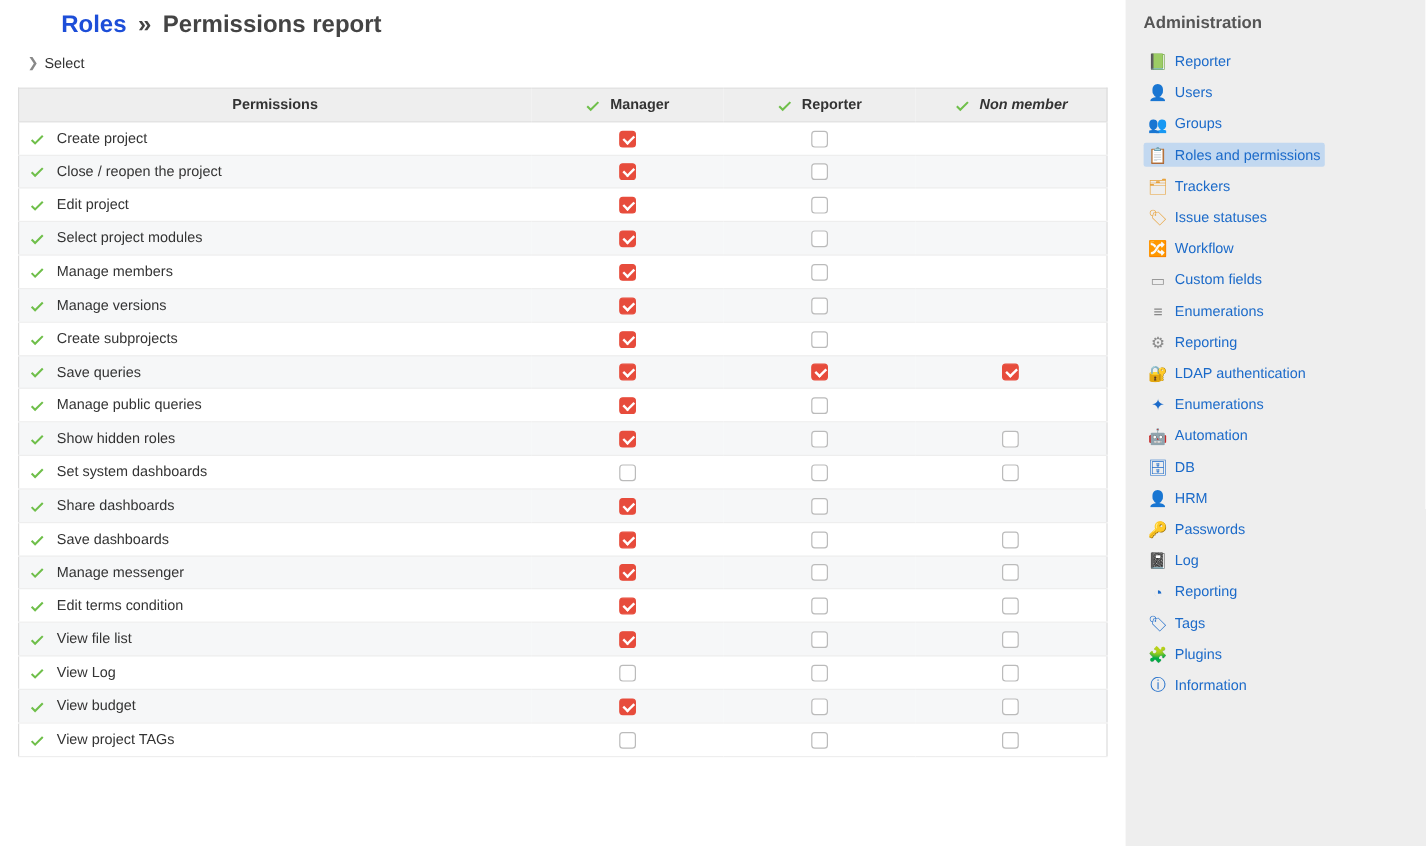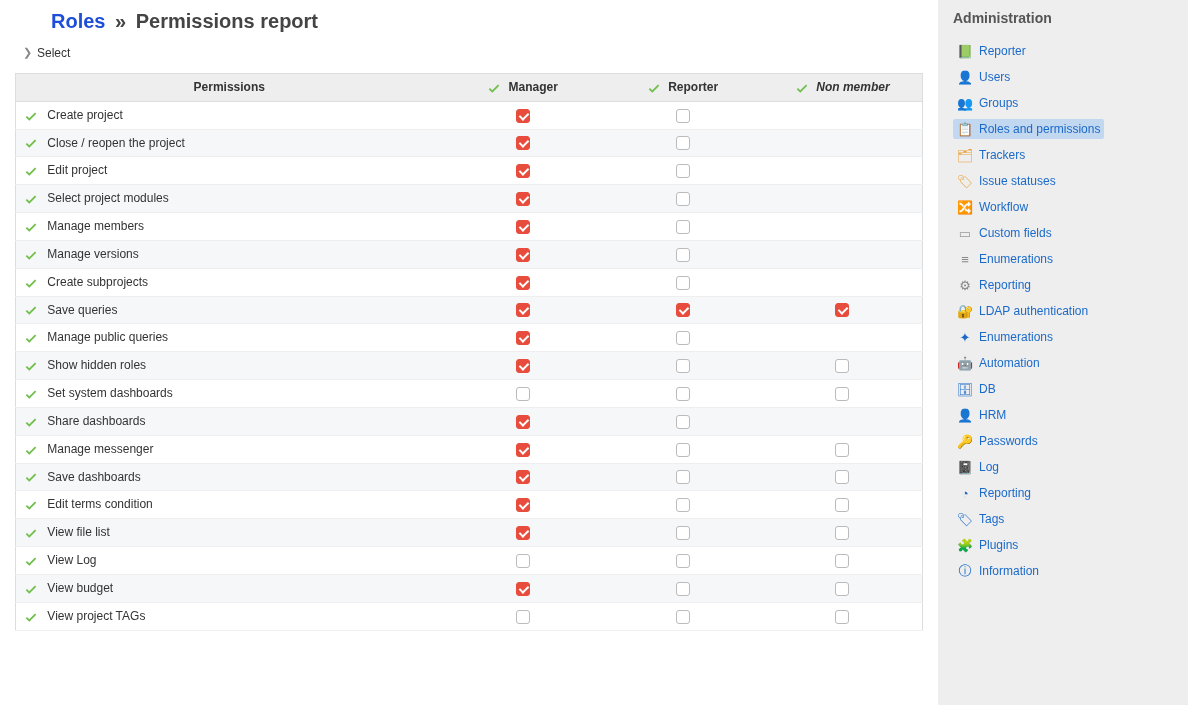--- a/index.html
+++ b/index.html
@@ -164,29 +164,29 @@
             <td class="name"><span class="tick"><svg viewBox="0 0 16 16">
                   <path fill="#6fbf4a" d="M6 10.6L3.4 8 2 9.4 6 13.4 14 5.4 12.6 4z"></path>
                 </svg></span> <span>Share dashboards</span></td>
             <td><input type="checkbox" class="cb" checked="" style=""></td>
             <td><input type="checkbox" class="cb" style=""></td>
             <td></td>
           </tr>
           <tr>
             <td class="name"><span class="tick"><svg viewBox="0 0 16 16">
                   <path fill="#6fbf4a" d="M6 10.6L3.4 8 2 9.4 6 13.4 14 5.4 12.6 4z"></path>
+                </svg></span> <span>Save dashboards</span></td>
+            <td><input type="checkbox" class="cb" checked="" style=""></td>
+            <td><input type="checkbox" class="cb" style=""></td>
+            <td><input type="checkbox" class="cb" style=""></td>
+          </tr>
+          <tr>
+            <td class="name"><span class="tick"><svg viewBox="0 0 16 16">
+                  <path fill="#6fbf4a" d="M6 10.6L3.4 8 2 9.4 6 13.4 14 5.4 12.6 4z"></path>
                 </svg></span> <span>Manage messenger</span></td>
-            <td><input type="checkbox" class="cb" checked="" style=""></td>
-            <td><input type="checkbox" class="cb" style=""></td>
-            <td><input type="checkbox" class="cb" style=""></td>
-          </tr>
-          <tr>
-            <td class="name"><span class="tick"><svg viewBox="0 0 16 16">
-                  <path fill="#6fbf4a" d="M6 10.6L3.4 8 2 9.4 6 13.4 14 5.4 12.6 4z"></path>
-                </svg></span> <span>Save dashboards</span></td>
             <td><input type="checkbox" class="cb" checked="" style=""></td>
             <td><input type="checkbox" class="cb" style=""></td>
             <td><input type="checkbox" class="cb" style=""></td>
           </tr>
           <tr>
             <td class="name"><span class="tick"><svg viewBox="0 0 16 16">
                   <path fill="#6fbf4a" d="M6 10.6L3.4 8 2 9.4 6 13.4 14 5.4 12.6 4z"></path>
                 </svg></span> <span>Edit terms condition</span></td>
             <td><input type="checkbox" class="cb" checked="" style=""></td>
             <td><input type="checkbox" class="cb" style=""></td>

